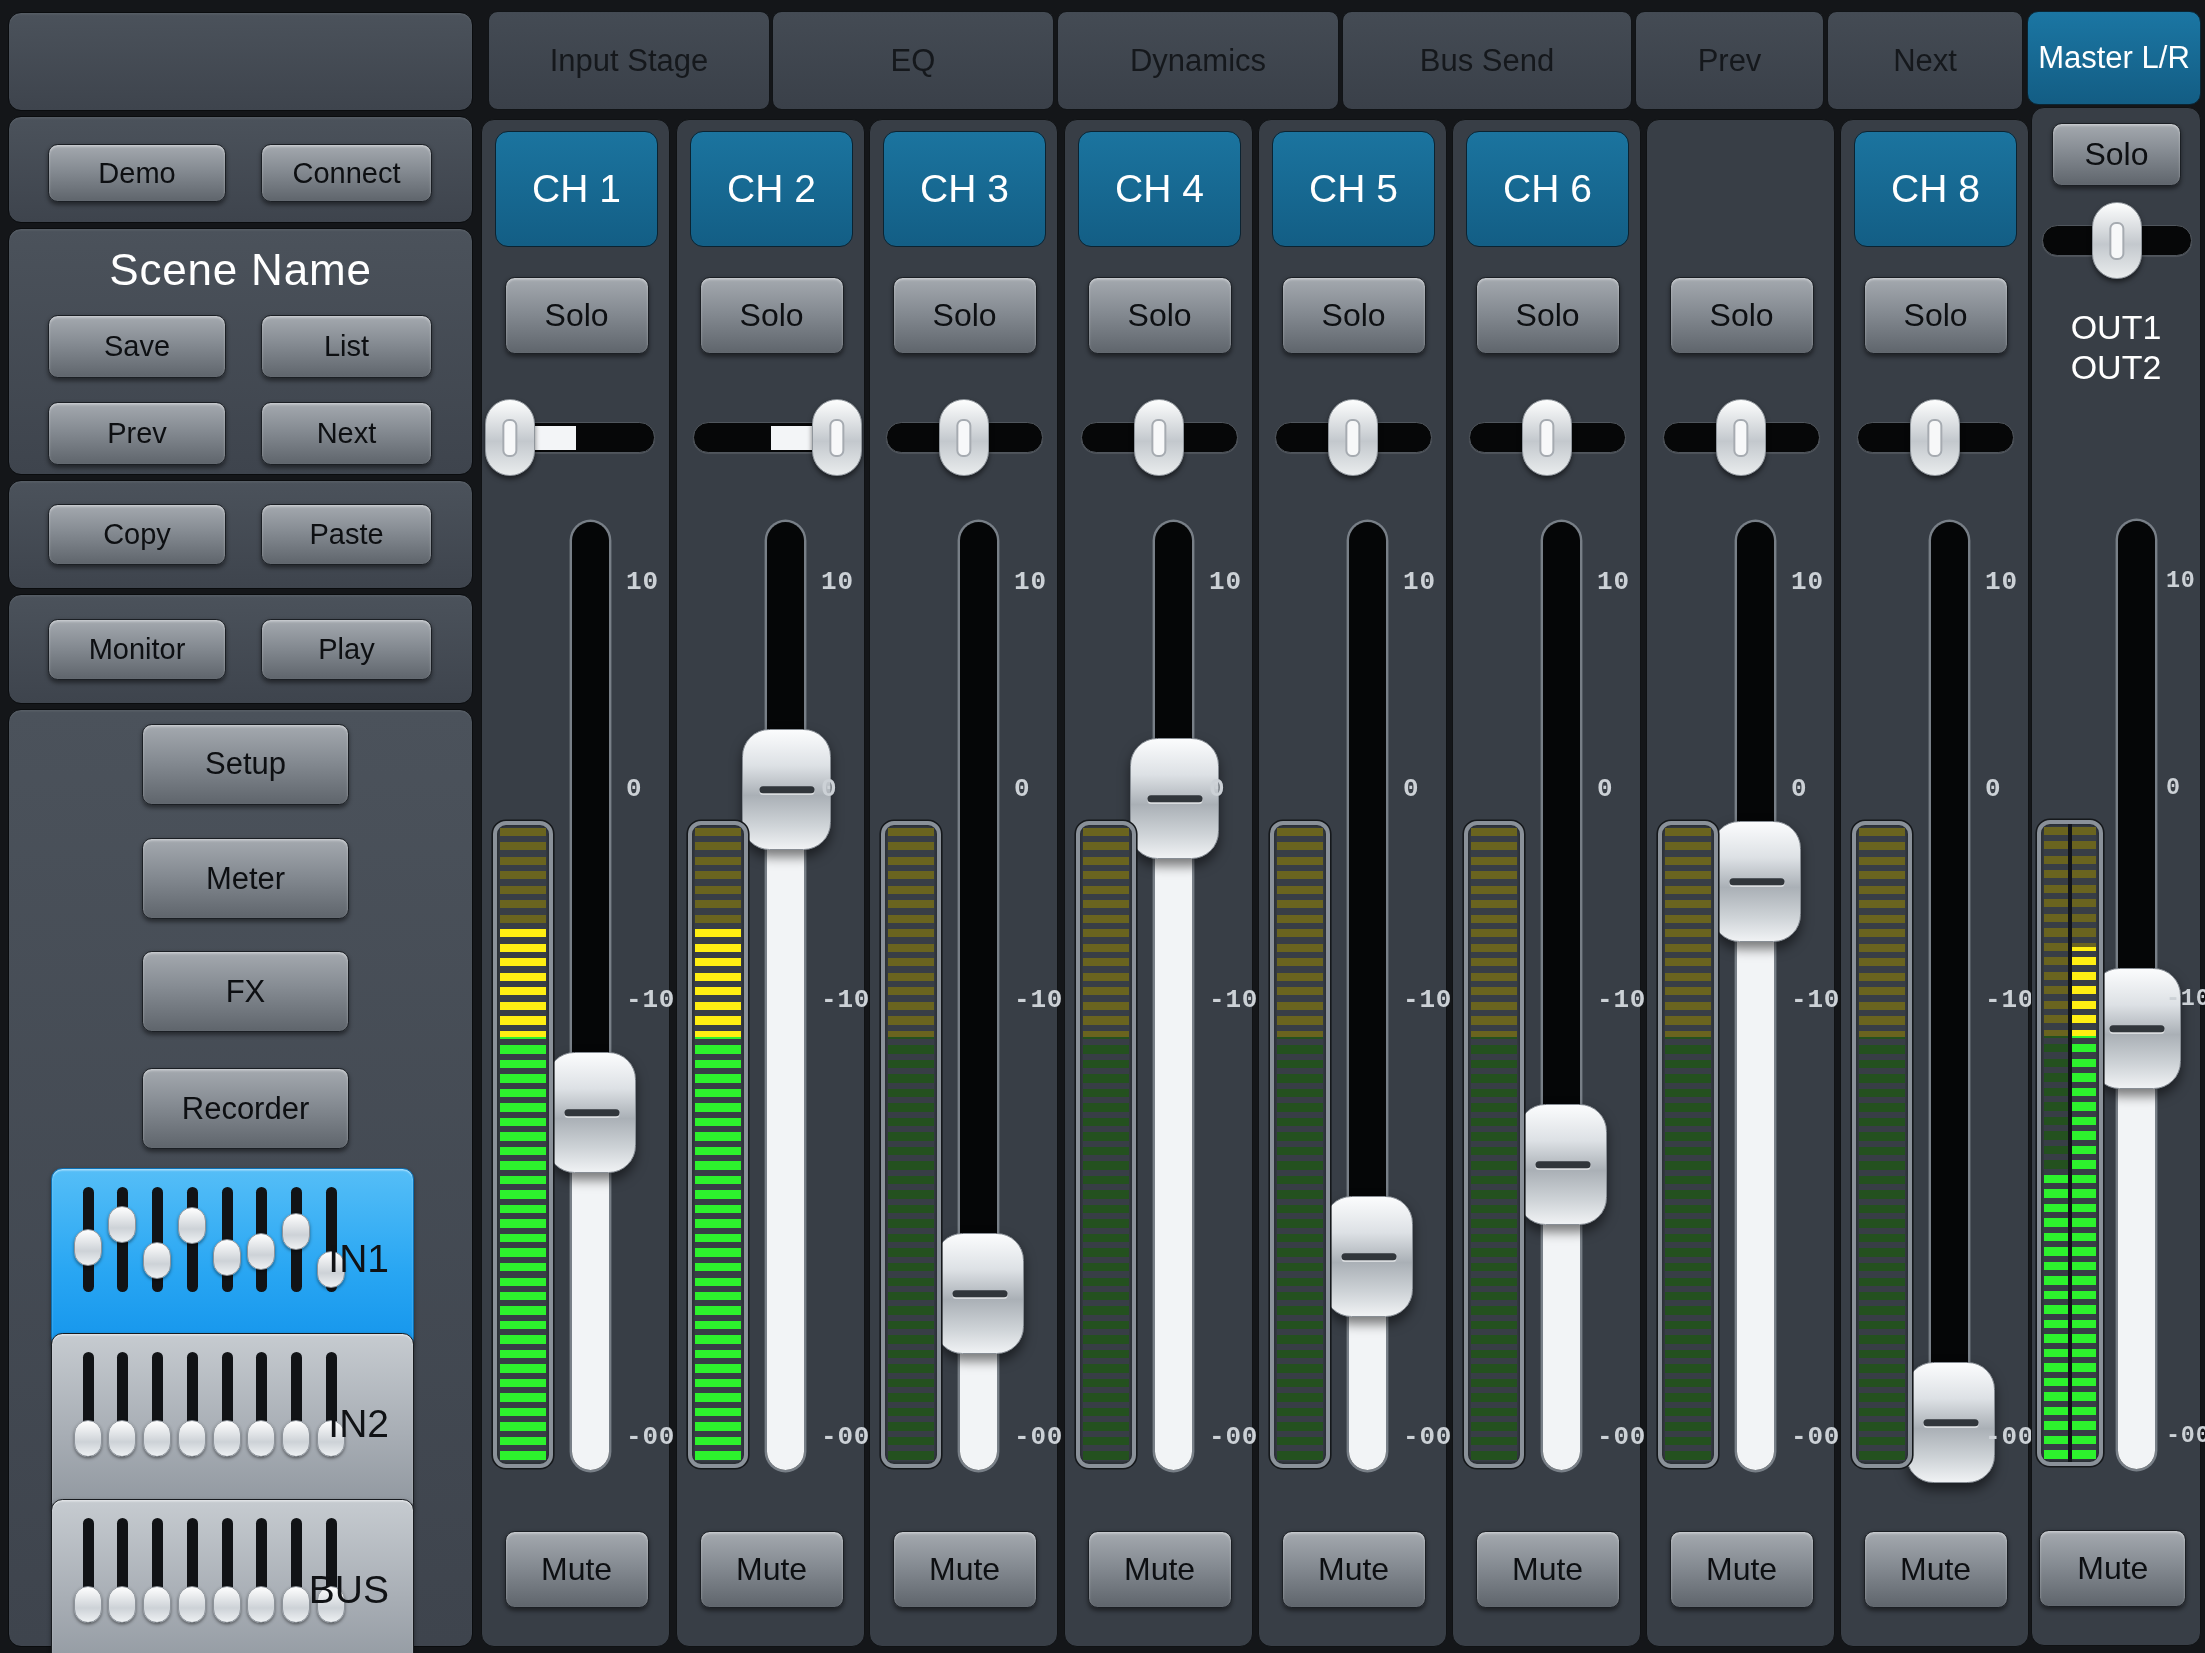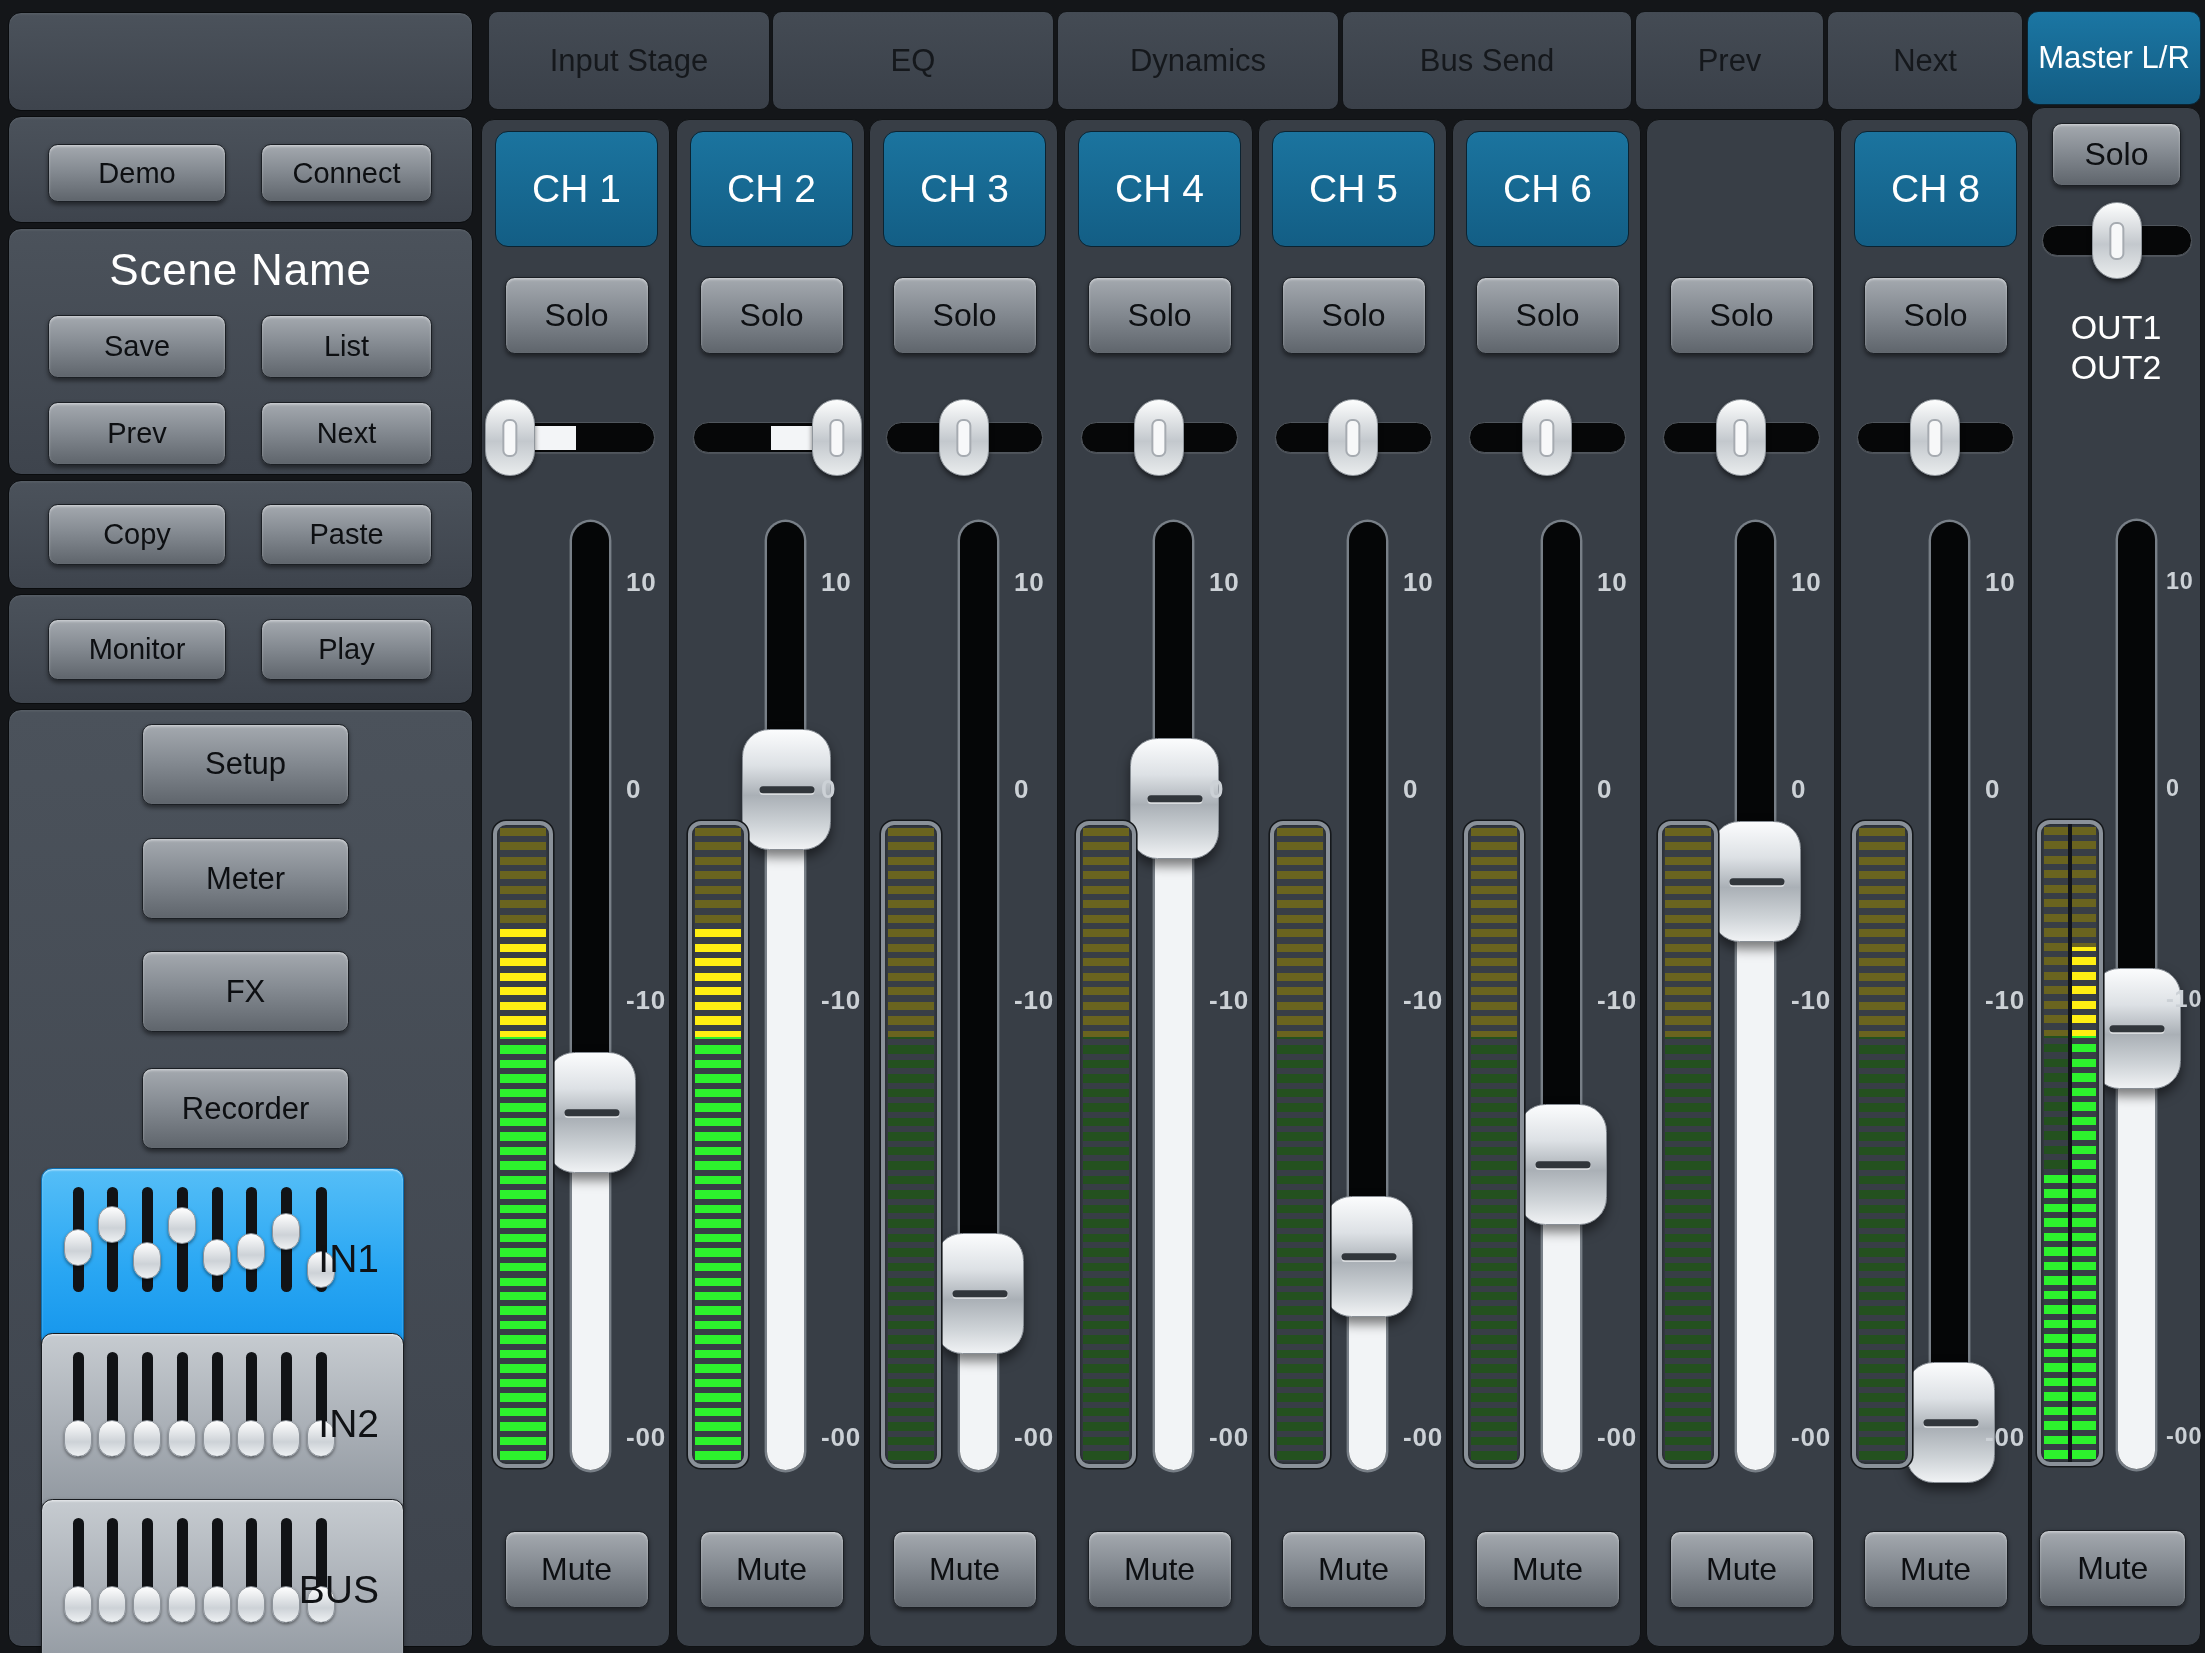--- a/index.html
+++ b/index.html
@@ -25,21 +25,21 @@
   #p-clip  { top:480px; height:109px; }
   #p-mon   { top:594px; height:110px; }
   #p-menu  { top:709px; height:938px; }
   .col-l { left:39px;  width:178px; }
   .col-r { left:252px; width:171px; }
   .scene-title { position:absolute; top:16px; left:0; width:100%; text-align:center;
                  color:#fff; font-size:44px; letter-spacing:0.8px; }
   .menu-btn { left:133px; width:207px; height:81px; }
 
   
-  .bank { position:absolute; left:32px; width:363px; height:181px; border-radius:11.3px;
+  .bank { position:absolute; left:42px; width:363px; height:181px; border-radius:11.3px;
           border:1.6px solid #181b1f; background:linear-gradient(180deg,#c6cbd0 0%,#a8aeb5 55%,#8f969e 100%);
           box-shadow:inset 0 1.6px 1.6px rgba(255,255,255,.5), 0 2.4px 4px rgba(0,0,0,.4); cursor:pointer; }
   .bank.active { background:linear-gradient(180deg,#55bef7 0%,#2aa7f3 55%,#1495ec 100%);
                  border-color:#0c70b4; }
   .bank-label { position:absolute; right:24px; top:50%; transform:translateY(-50%);
                 font-size:39px; color:#101215; }
   .mini-track { position:absolute; top:18px; width:10.5px; height:105px; border-radius:5.7px;
                 background:#111316; }
   .mini-knob  { position:absolute; left:-9px; width:28px; height:37px; border-radius:14.5px;
                 background:linear-gradient(180deg,#ffffff,#cdd2d7 60%,#eef1f3);
@@ -72,21 +72,21 @@
                background:#060708; border:1.6px solid #50565d; box-shadow:0 0.8px 0.8px rgba(255,255,255,.15); }
   .pan-fill { position:absolute; top:2.4px; bottom:2.4px; background:#f3f5f7; }
   .pan-knob { position:absolute; top:0; width:50px; height:77px; border-radius:25px;
               background:linear-gradient(180deg,#fdfefe 0%,#c3c8cd 55%,#e9eced 100%);
               border:0.8px solid #90969c; box-shadow:0 3.2px 5.7px rgba(0,0,0,.5); cursor:pointer; }
   .pan-knob::after { content:""; position:absolute; left:50%; top:50%; transform:translate(-50%,-50%);
               width:11.3px; height:34px; border-radius:6.5px; background:#f7f8f9;
               border:2.4px solid #a6abb1; }
 
   
-  .fader-wrap { position:absolute; left:0; top:402px; width:100%; height:948px; }
+  .fader-wrap { position:absolute; left:0; top:402px; width:100%; height:948px;font-family:Liberation Mono, monospace; }
   .strip.master .fader-wrap { top:413px; }
   .fader-track { position:absolute; left:90px; width:37px; top:0; height:100%; border-radius:19.4px;
                  background:#050607; box-shadow:0 0 0 2.4px #787f87; }
   .strip.master .fader-track { left:86px; }
   .fader-fill { position:absolute; left:0; right:0; bottom:0; border-radius:19.4px; background:#f2f4f6; }
   .fader-knob { position:absolute; left:65px; width:89px; height:121px; border-radius:27.4px;
                 background:linear-gradient(180deg,#fbfcfd 0%,#dde1e5 30%,#aab0b6 55%,#ced3d7 80%,#f0f2f4 100%);
                 border:0.8px solid #878d94; box-shadow:0 6.5px 11.3px rgba(0,0,0,.5); cursor:pointer; }
   .strip.master .fader-knob { left:60px; }
   .fader-knob::after { content:""; position:absolute; left:50%; top:50%; transform:translate(-50%,-50%);

